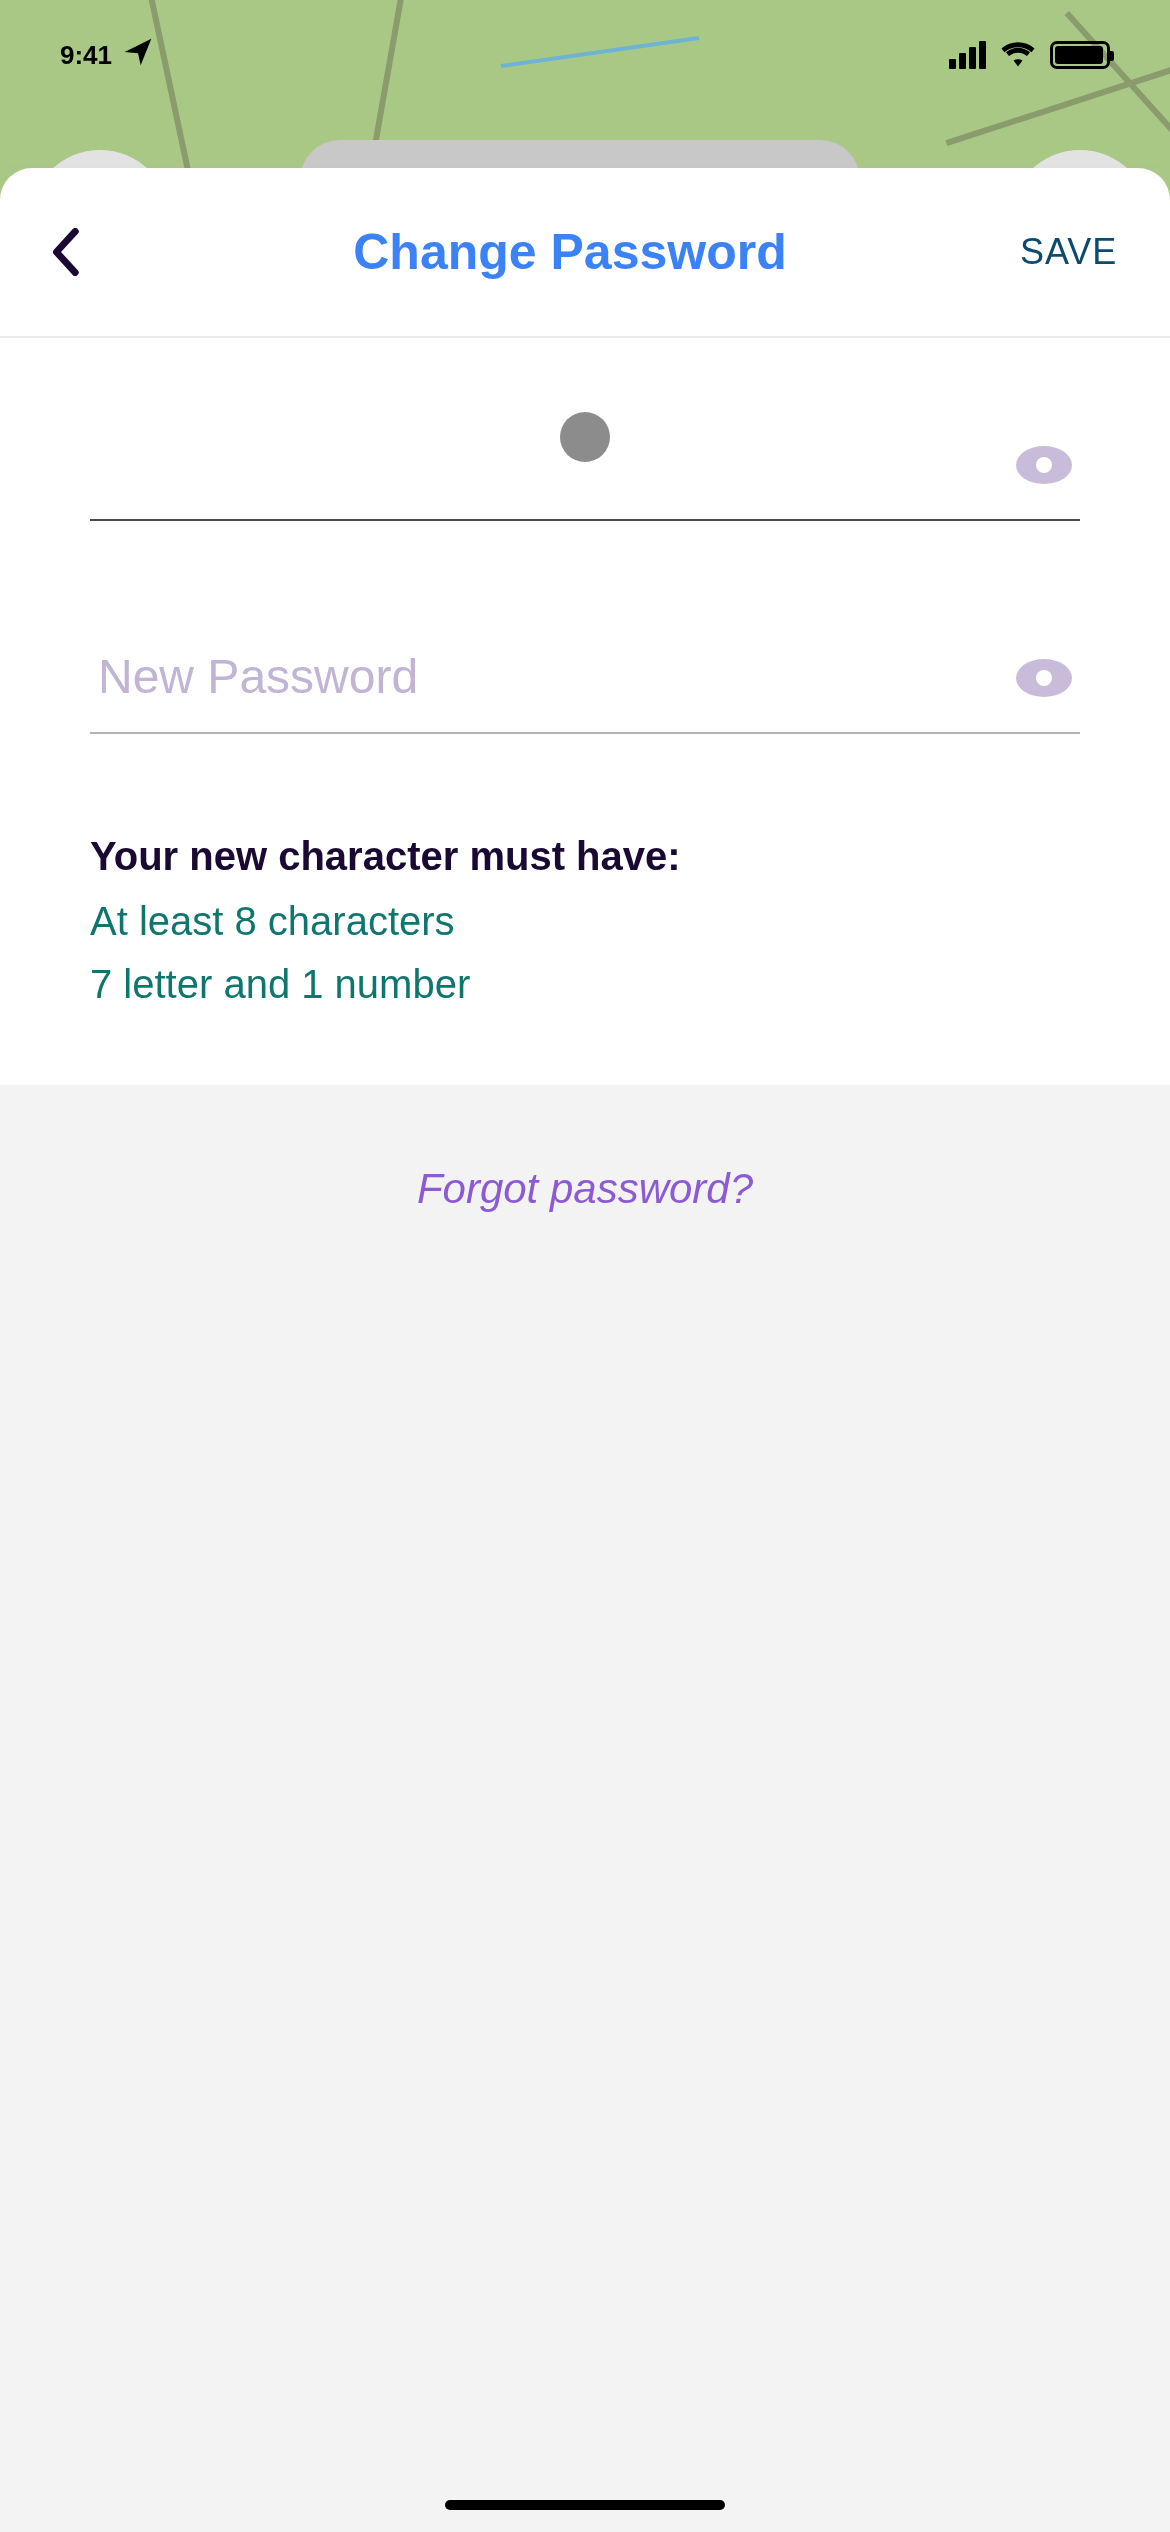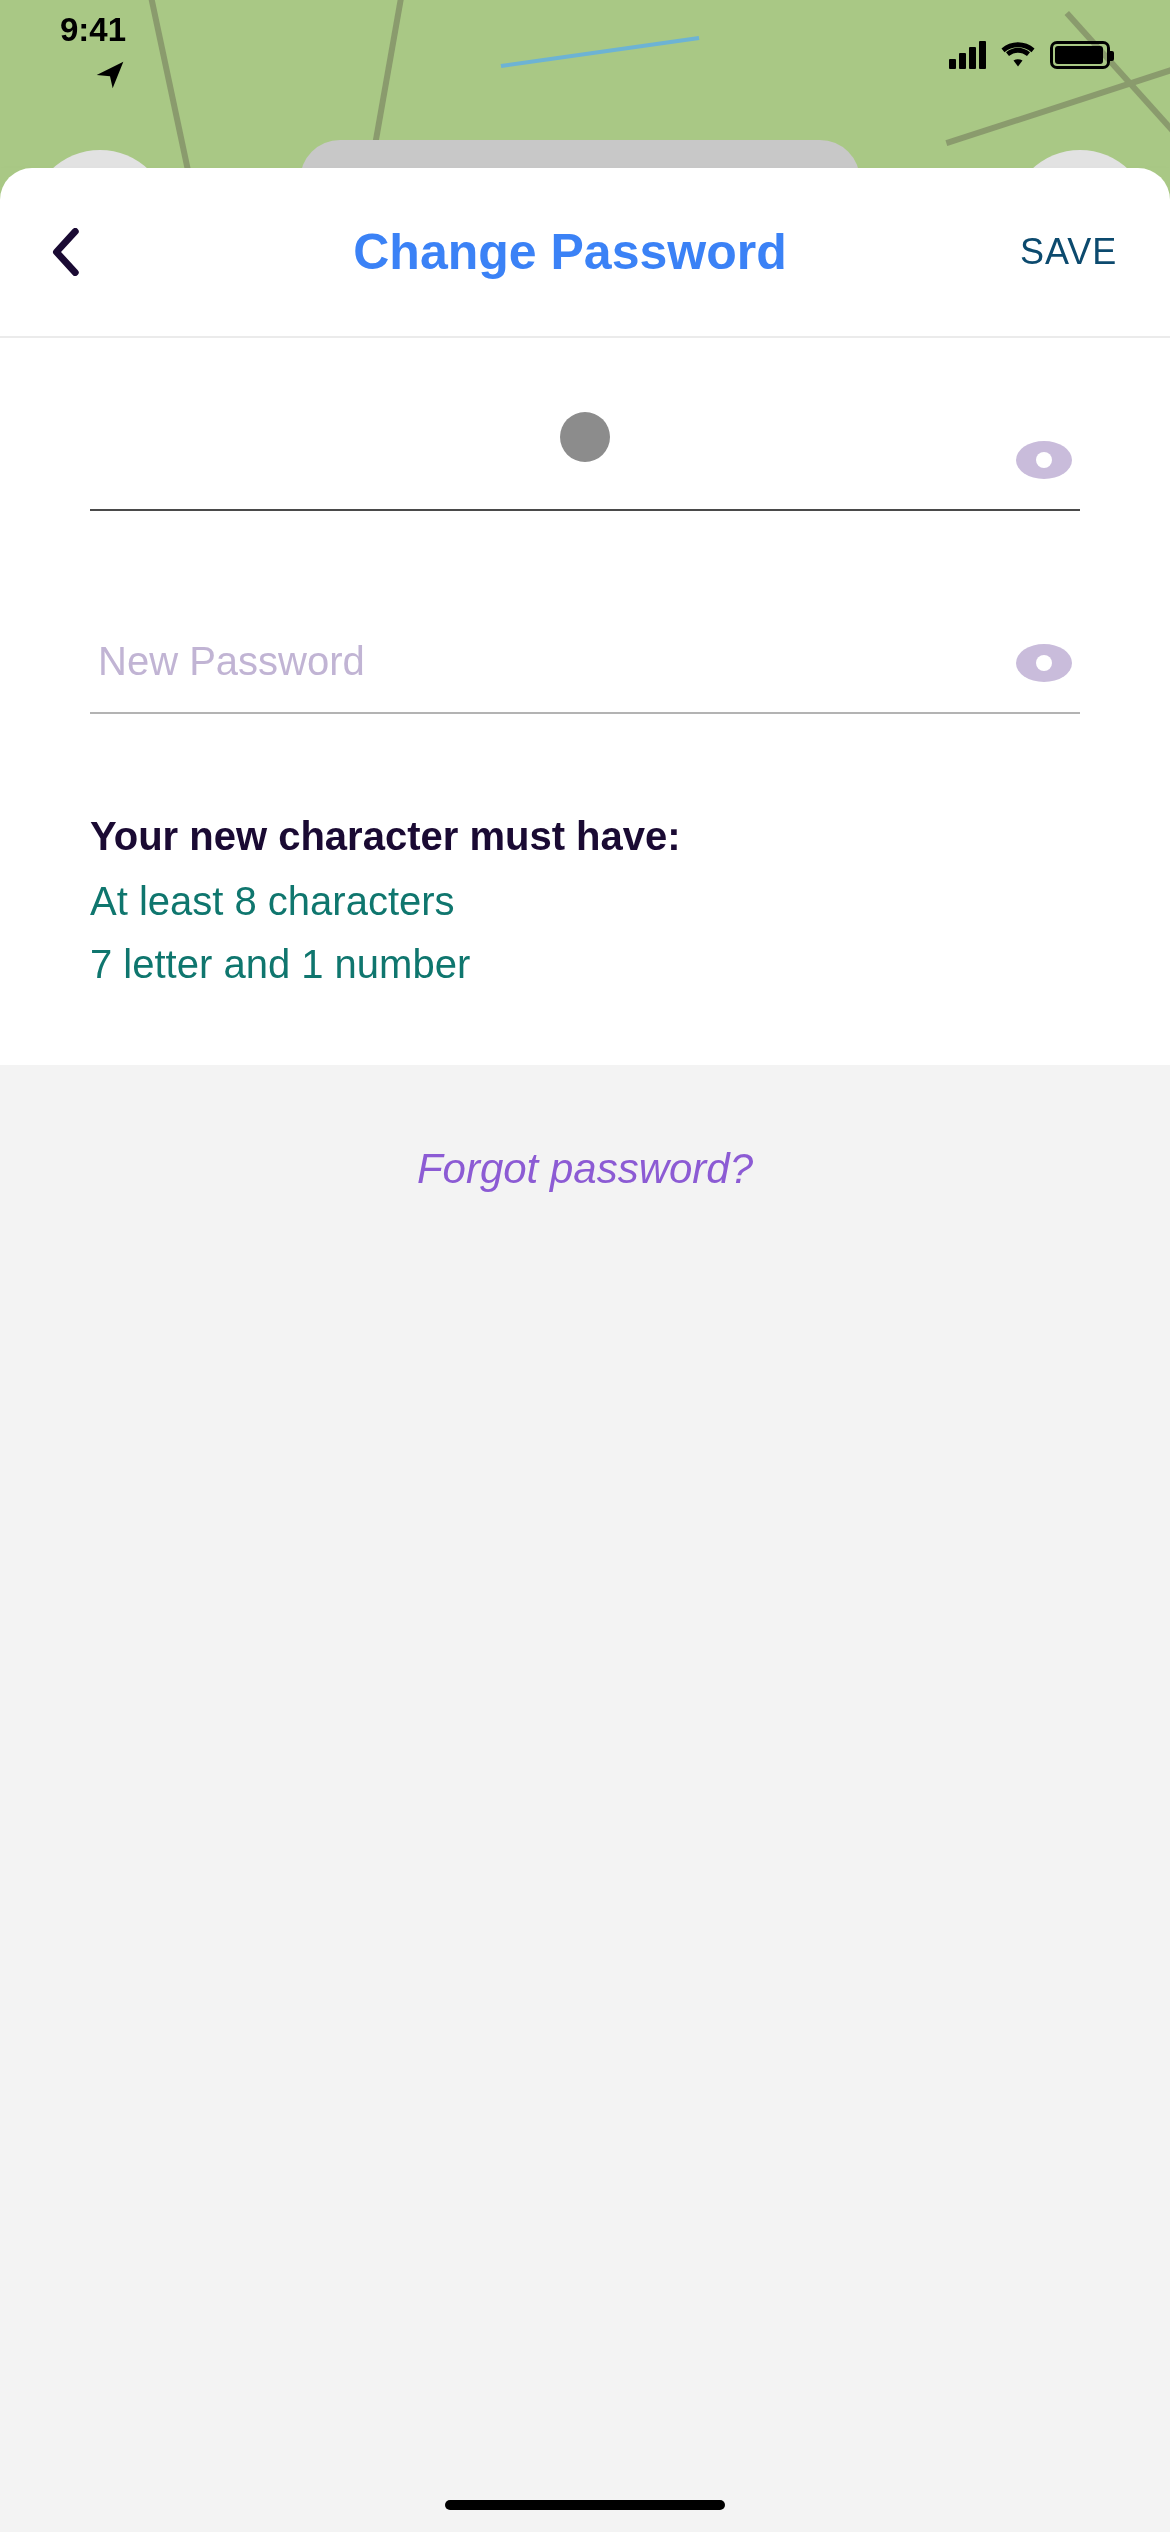--- a/index.html
+++ b/index.html
@@ -98,26 +98,25 @@
       width: 100%;
       height: 110px;
       display: flex;
       align-items: center;
       justify-content: space-between;
       padding: 0 60px;
       z-index: 2;
     }
     .status-time {
       display: flex;
-      align-items: flex-end;
+      align-items: center;
       gap: 10px;
-      font-size: 33px;
+      font-size: 26px;
       font-weight: 700;
       color: #000;
-      flex-direction: column;
     }
     .status-icons {
       display: flex;
       align-items: center;
       gap: 14px;
     }
     .nav-arrow-icon {
       width: 32px;
       height: 32px;
     }
@@ -212,21 +211,21 @@
       position: relative;
       margin-bottom: 100px;
     }
     .field-row.first {
       margin-bottom: 100px;
     }
     .text-input {
       width: 100%;
       border: none;
       border-bottom: 2px solid #b3b3b3;
-      font-size: 40px;
+      font-size: 48px;
       padding: 28px 80px 28px 8px;
       outline: none;
       background: transparent;
       color: #2b1254;
     }
     .text-input.active {
       border-bottom: 2px solid #4a4a4a;
     }
     .text-input::placeholder {
       color: #c1b4d4;

